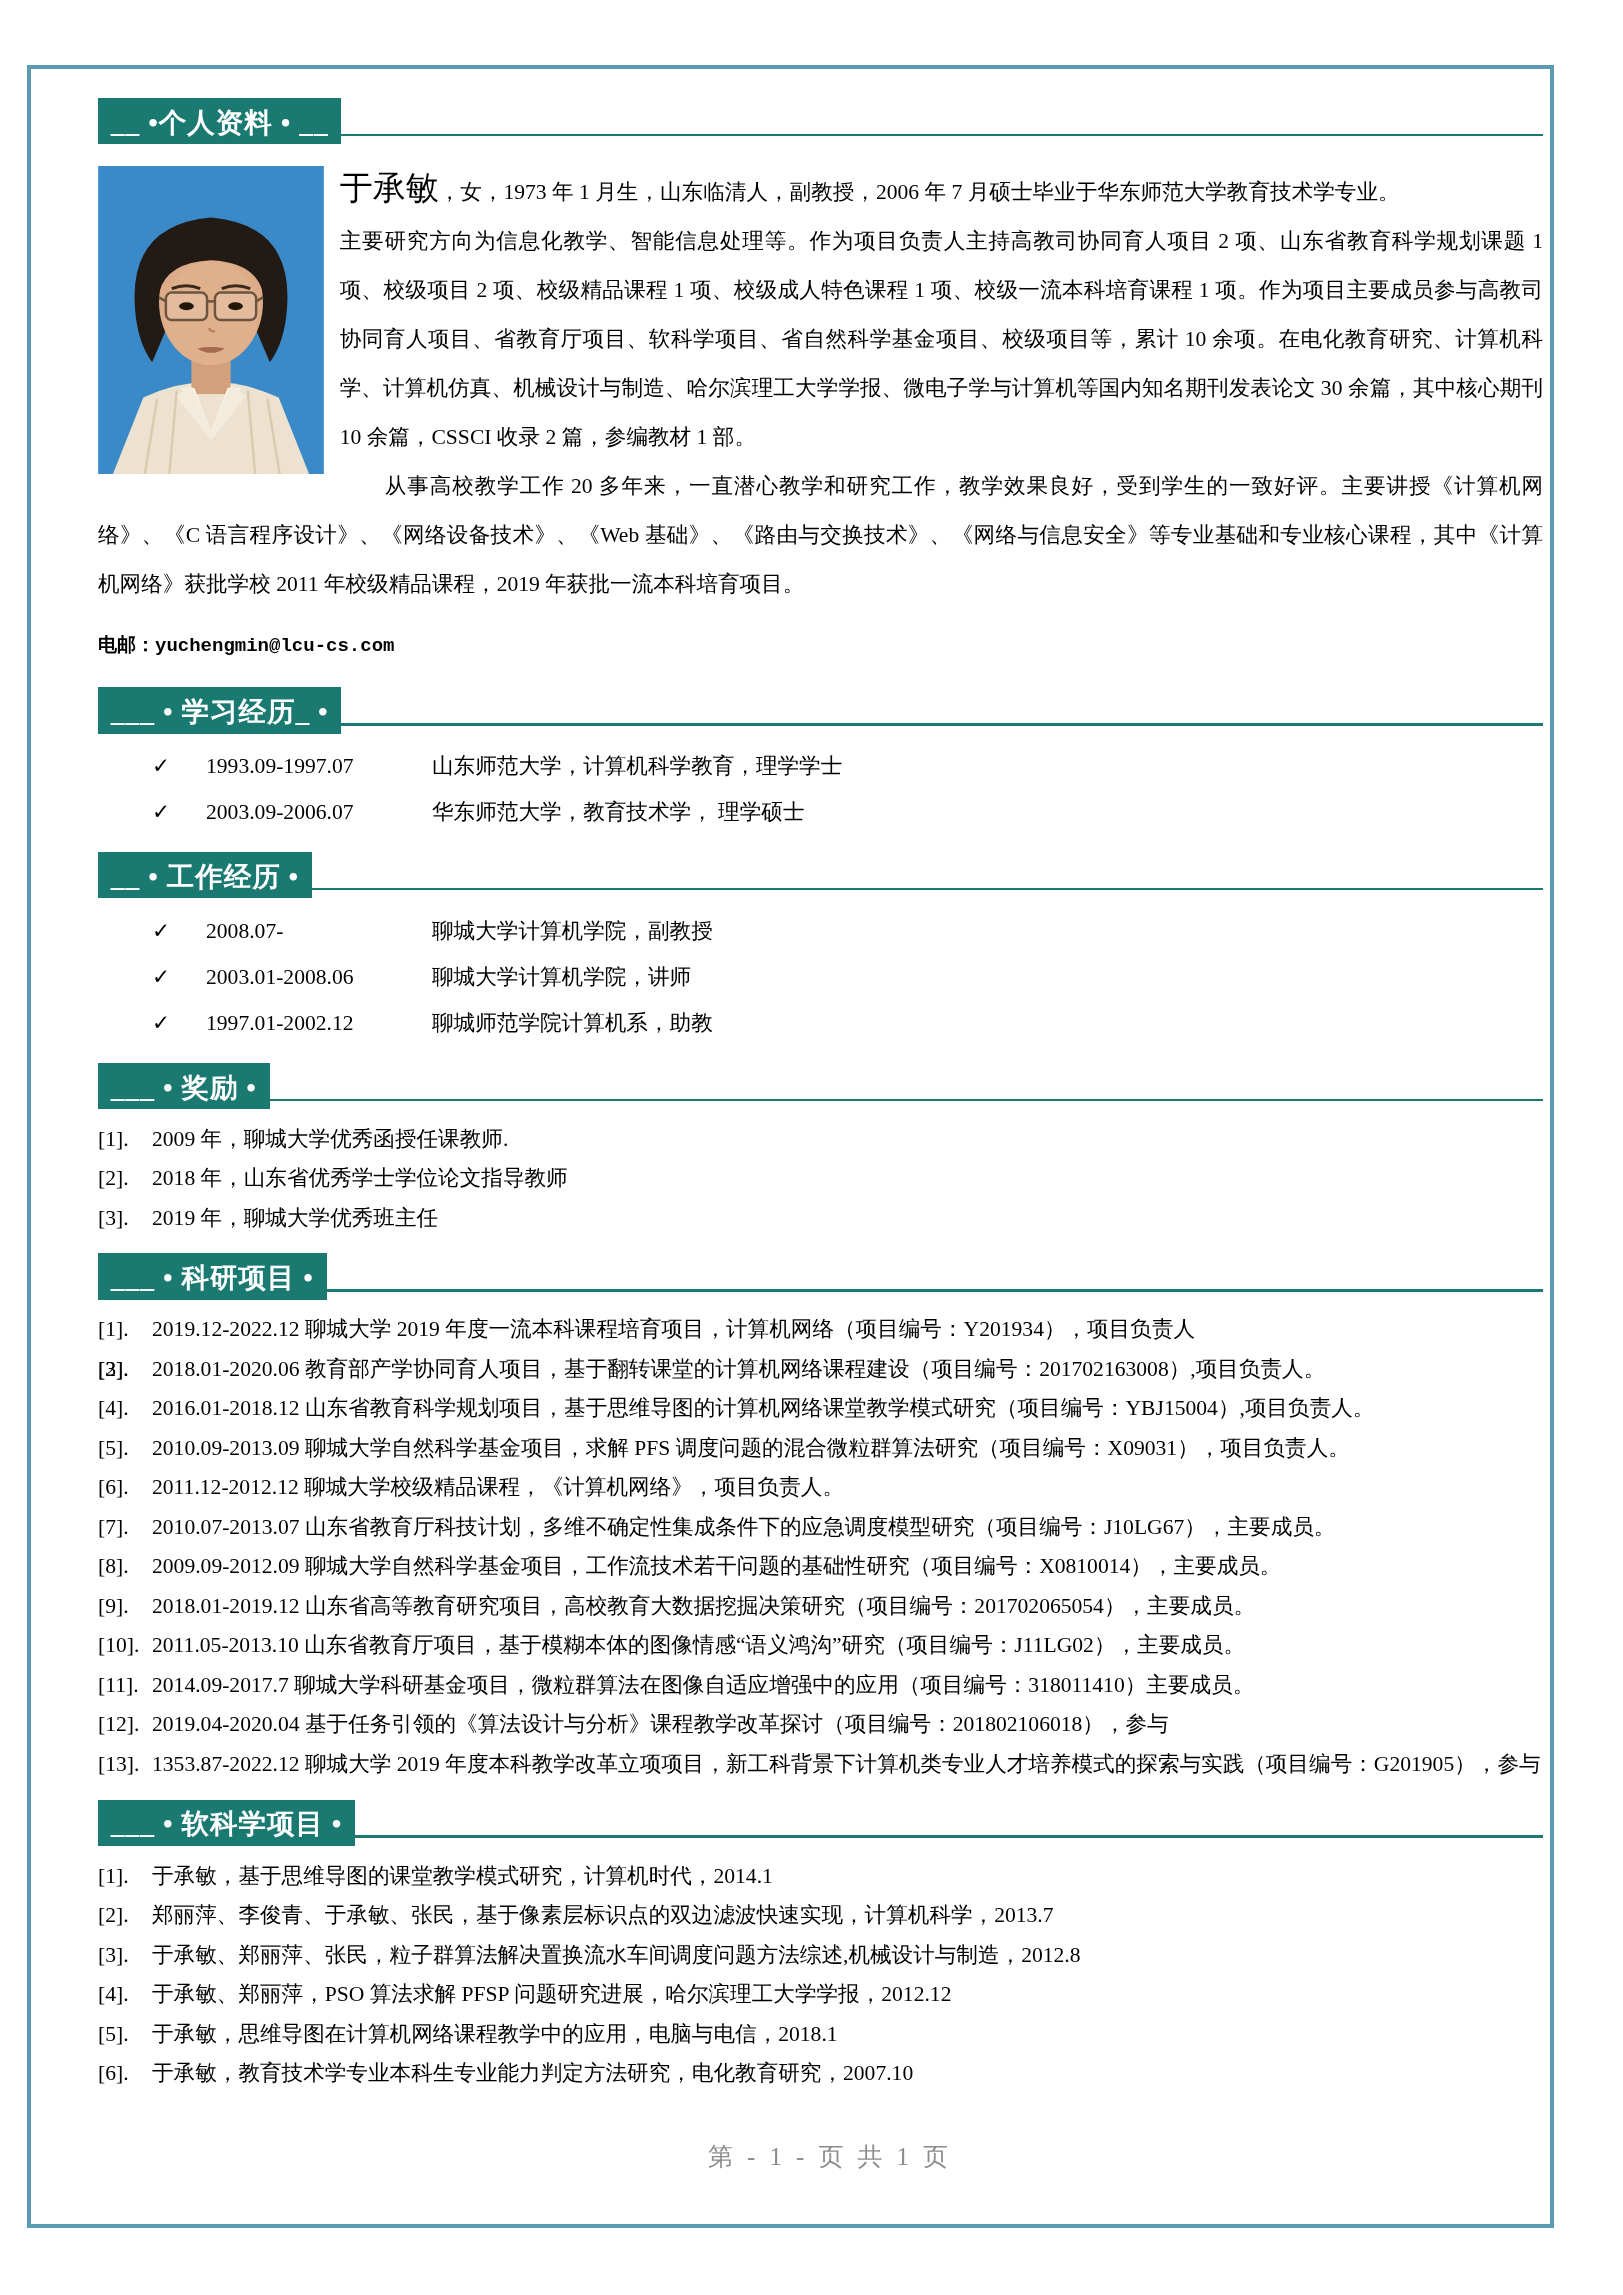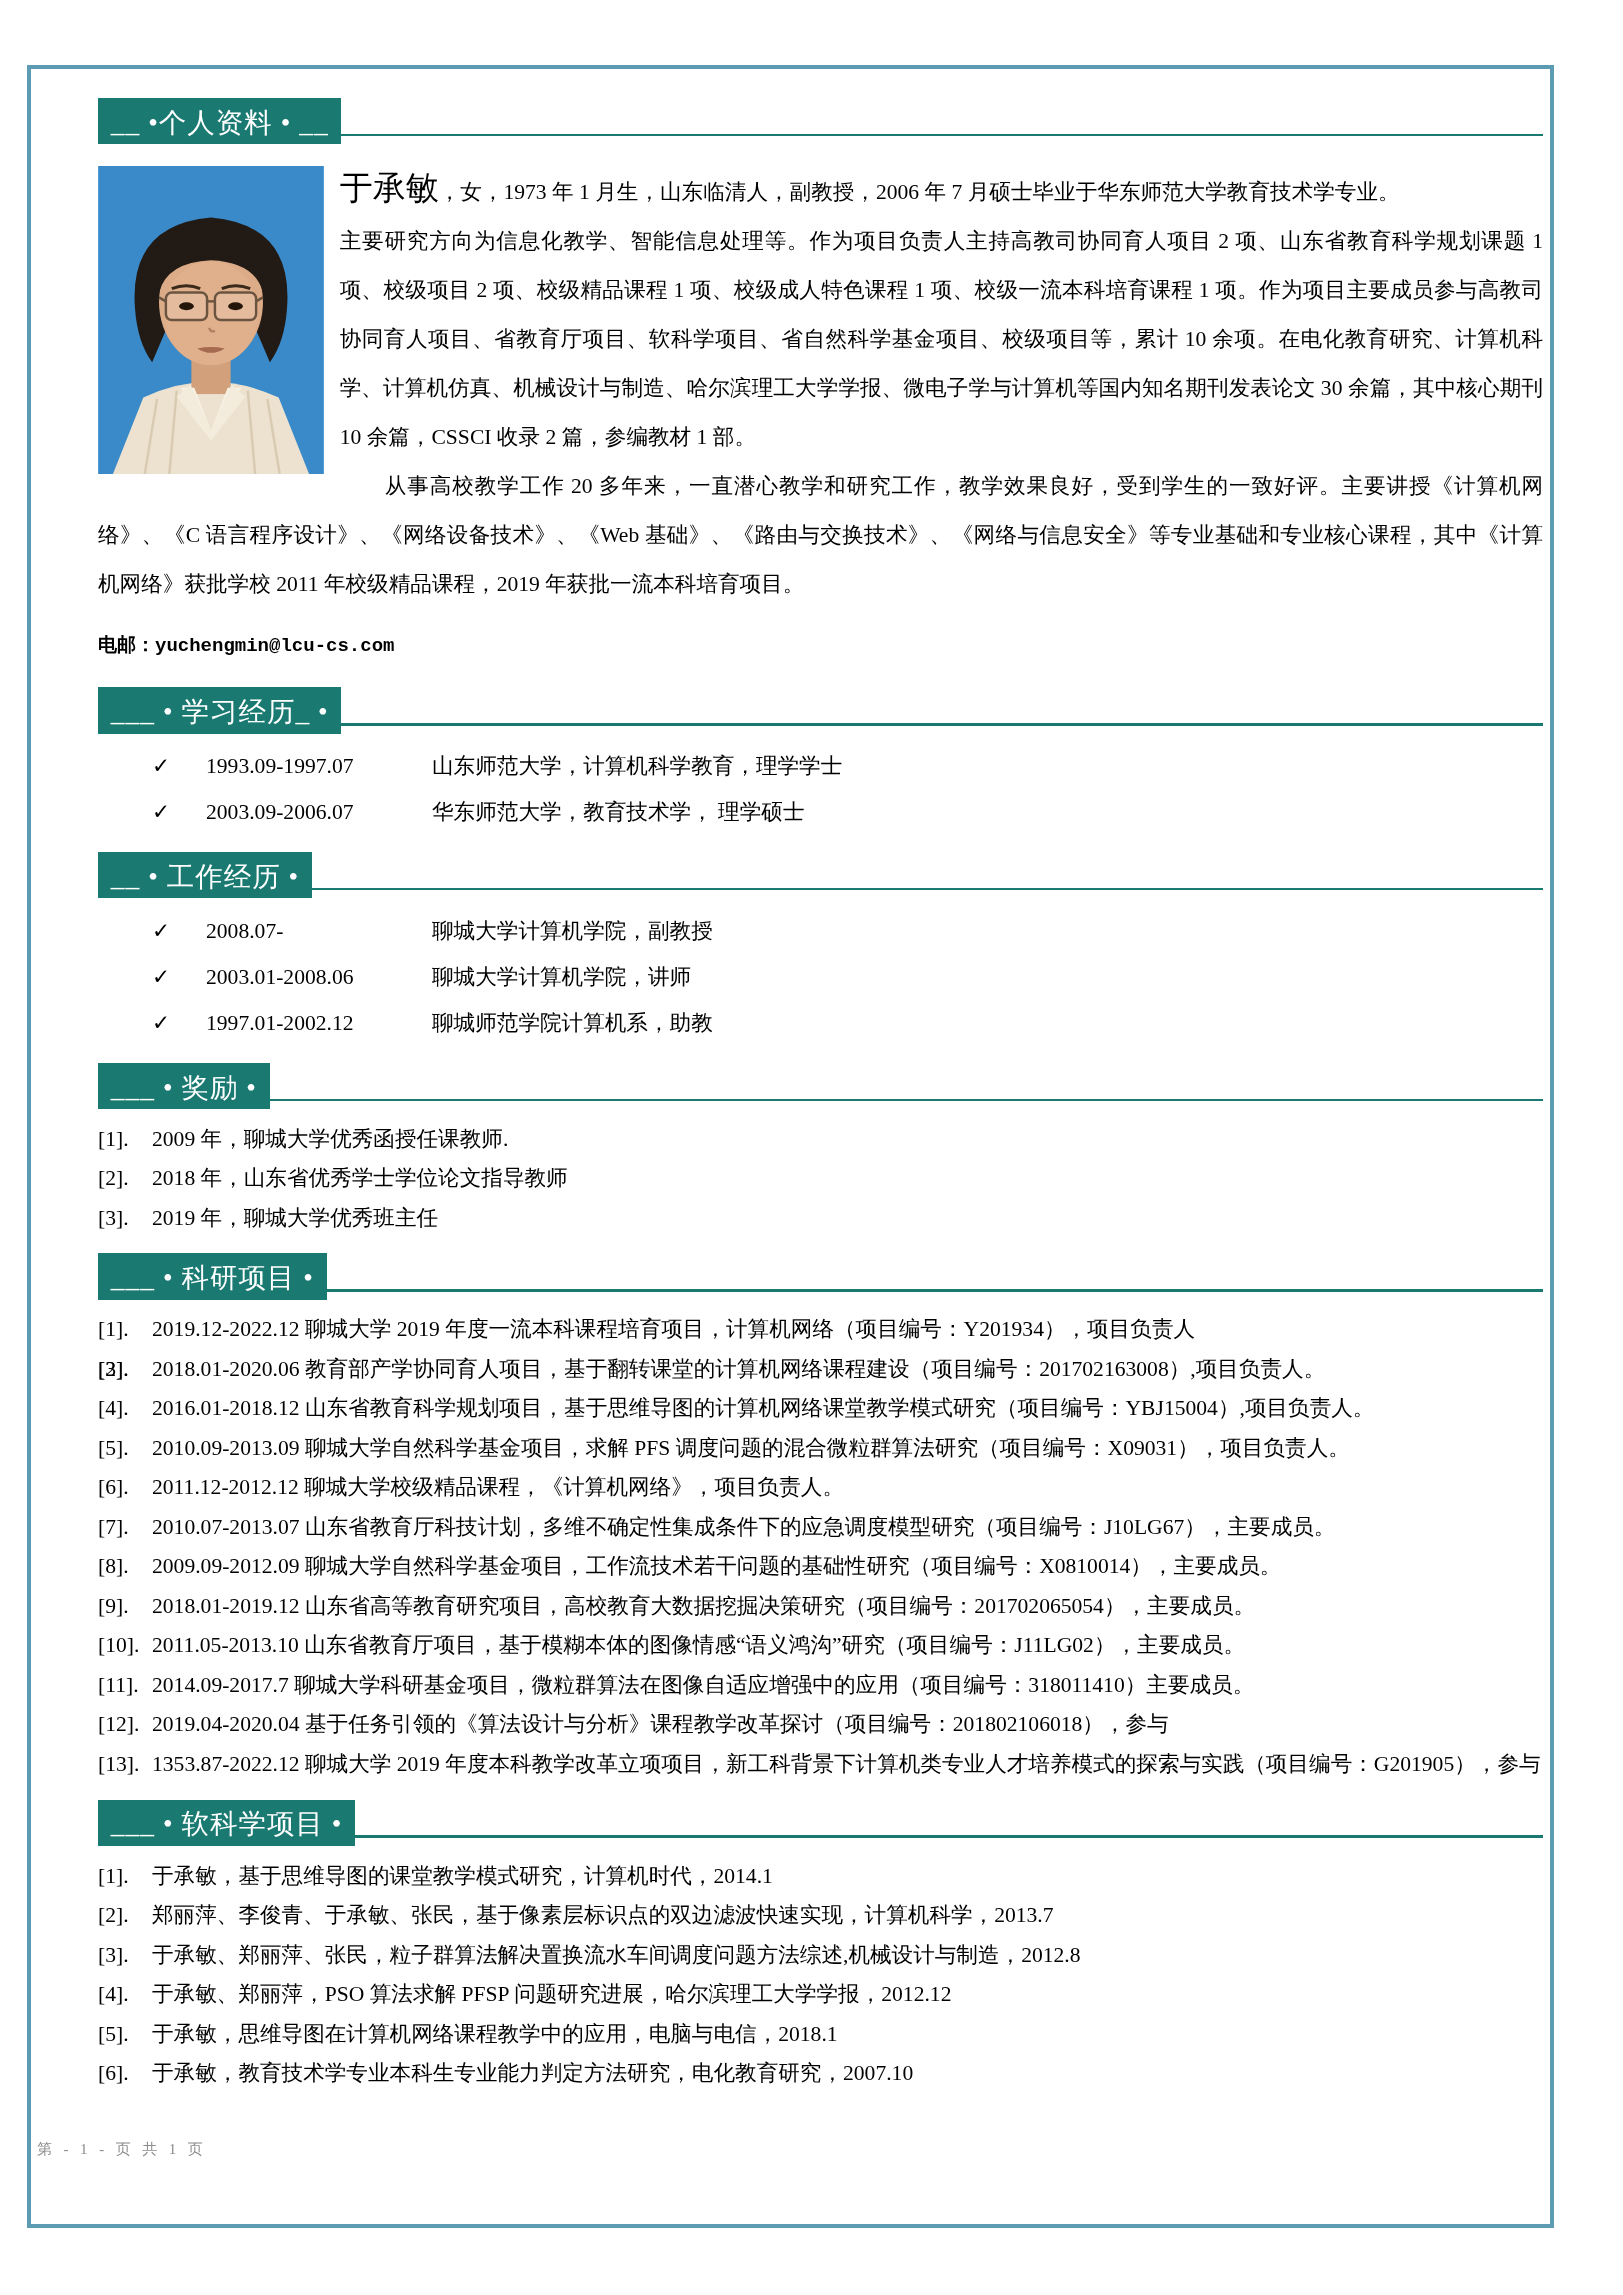--- a/index.html
+++ b/index.html
@@ -5,21 +5,21 @@
   html,body{margin:0;padding:0;background:#ffffff;}
   .page{position:relative;width:1623px;height:2295px;background:#ffffff;overflow:hidden;
         font-family:"Liberation Serif","DejaVu Serif",serif;color:#000;}
   .frame{position:absolute;left:26.5px;top:65px;width:1527px;height:2163px;
          border:4.9px solid var(--frame,#5b9cb3);box-sizing:border-box;}
   .content{position:absolute;left:98px;top:98px;width:1445px;}
 
   
   .sec{display:flex;align-items:flex-end;}
   .sec-box{background:var(--accent,#1a7a72);color:#ffffff;font-size:27.5px;line-height:1;
-           padding:10.8px 12.8px 7.9px 12.8px;white-space:pre;letter-spacing:1px;text-align:right;}
+           padding:10.8px 12.8px 7.9px 12.8px;white-space:pre;letter-spacing:1px;text-align:right;font-weight:bold;}
   .sec-rule{flex:1;height:2.5px;background:var(--accent,#1a7a72);margin-bottom:7.9px;}
 
   
   .bio{margin-top:18.7px;font-size:21.6px;line-height:49px;text-align:justify;}
   .photo{float:left;width:226px;height:308px;margin:2.9px 15.7px 4.9px 0;}
   .photo svg{display:block;width:100%;height:100%;}
   .bio p{margin:0;}
   .name{font-family:"Liberation Sans","DejaVu Sans",sans-serif;font-weight:normal;font-size:33px;}
   .indent{text-indent:45px;}
   .email-line{clear:both;font-size:19px;font-weight:bold;margin:10.8px 0 16.7px 0;
@@ -32,22 +32,22 @@
   .check{width:54px;font-family:"DejaVu Sans",sans-serif;}
   .period{width:226px;}
   .detail{flex:1;}
 
   
   .nlist{margin:10.8px 0 16.7px 0;}
   .li{position:relative;padding-left:54px;font-size:21.6px;line-height:38px;
       text-align:justify;margin-bottom:1.5px;}
   .no{position:absolute;left:0;top:0;}
 
-  .footer{position:absolute;left:0;right:0;top:2140px;text-align:left;
-          color:var(--footer,#8c8c8c);font-size:15px;letter-spacing:3.9px;padding-left:37px;}
+  .footer{position:absolute;left:0;right:0;top:2140px;text-align:center;
+          color:var(--footer,#8c8c8c);font-size:25px;letter-spacing:3.9px;padding-left:37px;}
 </style>
 </head>
 <body>
 
 <div class="page">
   <div class="frame"></div>
 
   <div class="content">
 
     <div class="sec">

